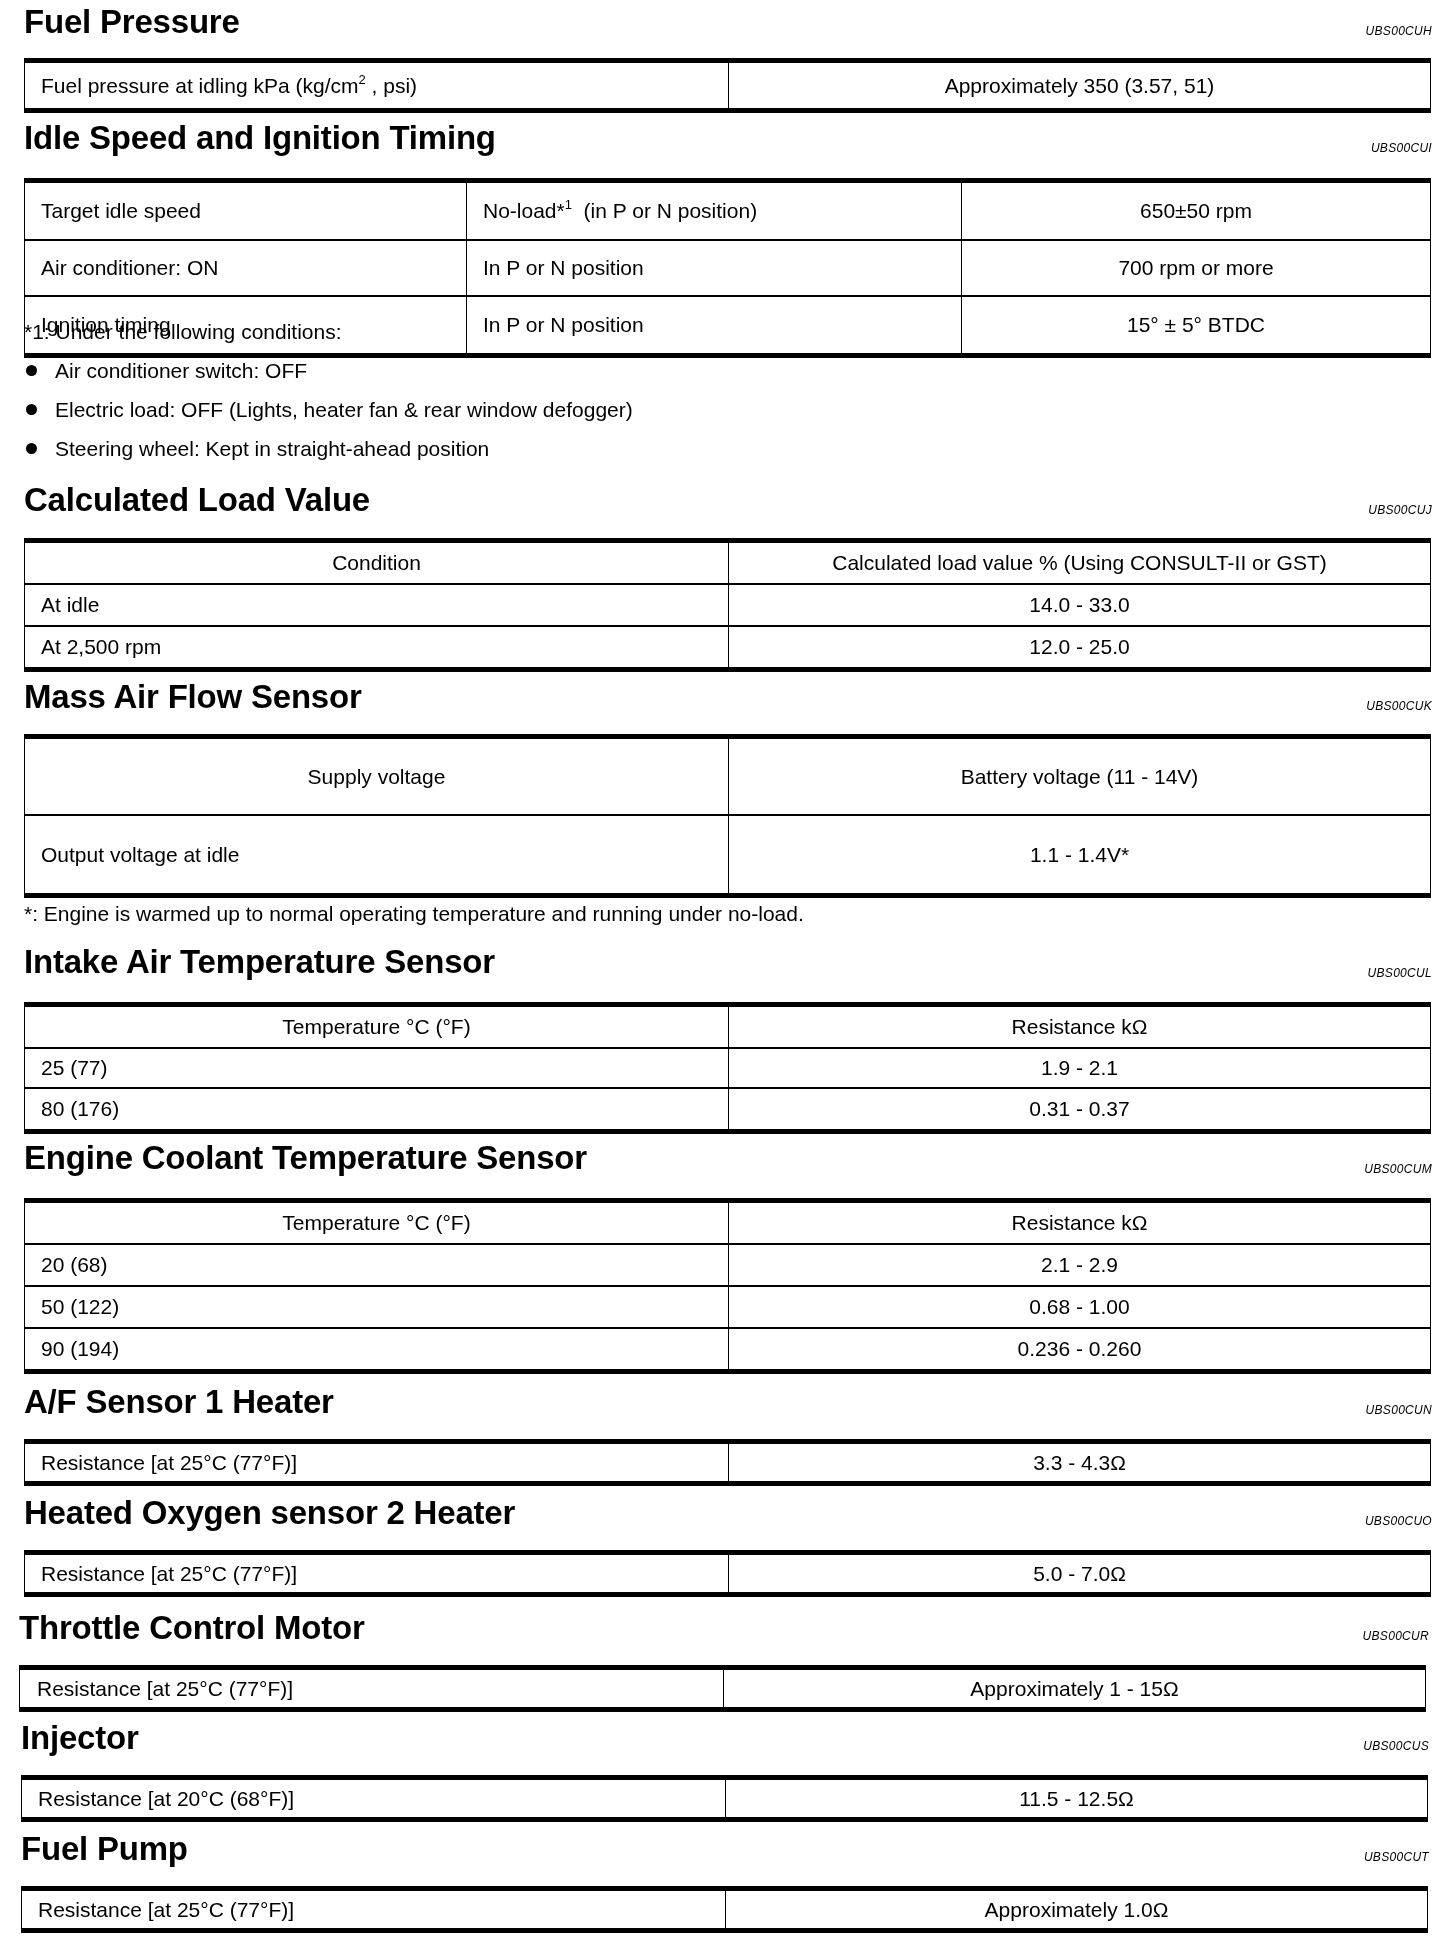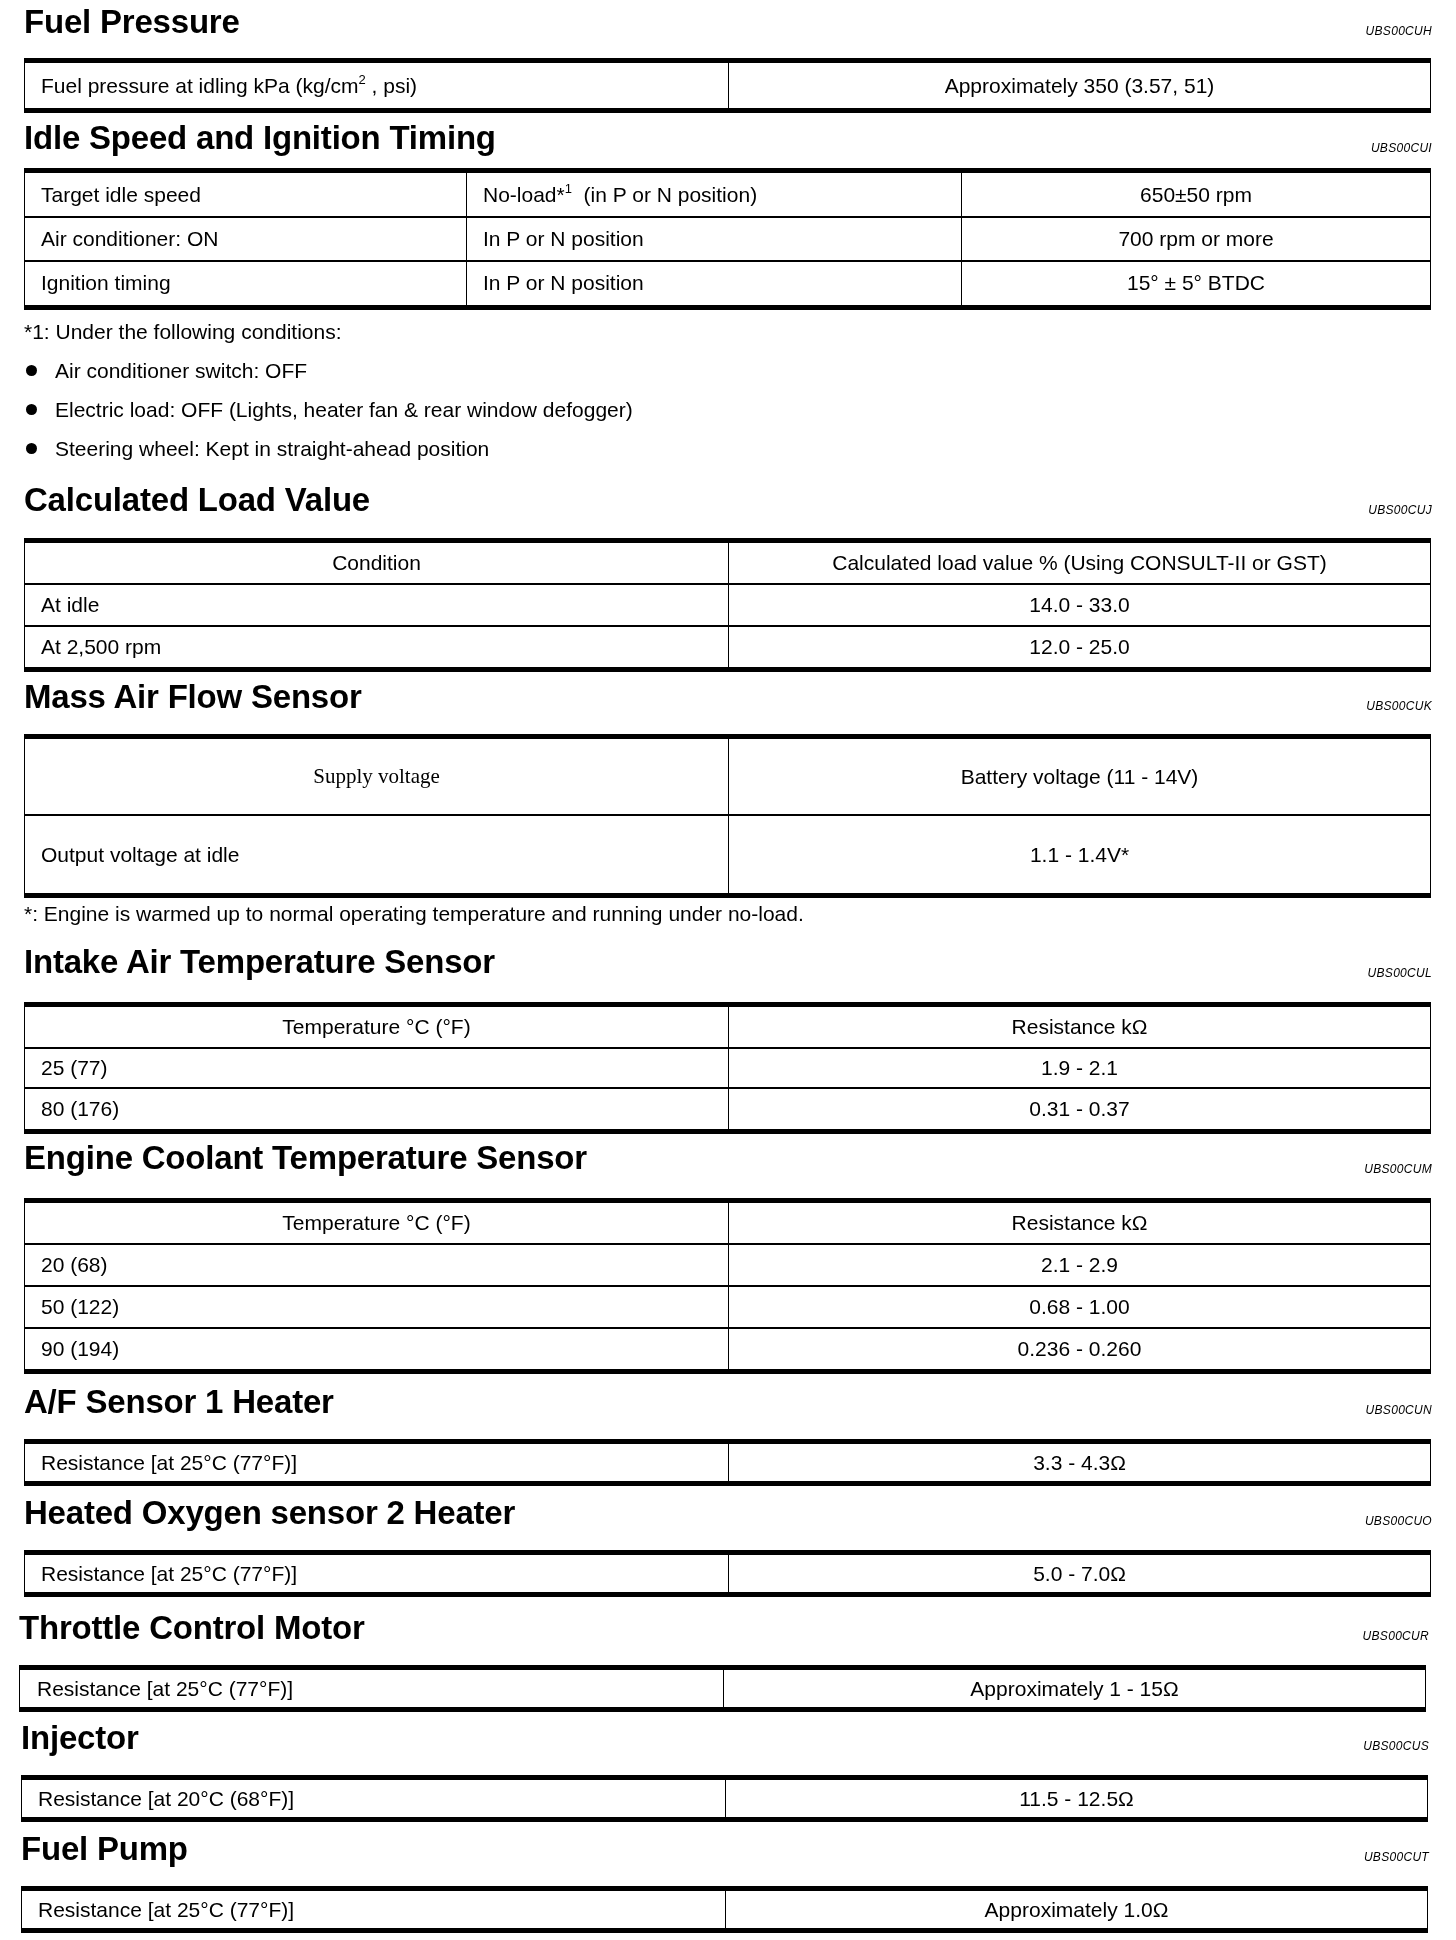--- a/index.html
+++ b/index.html
@@ -85,21 +85,21 @@
       <td class="l" style="width:704px;"><span>Fuel pressure at idling kPa (kg/cm</span><sup>2</sup><span> , psi)</span></td>
       <td class="c">Approximately 350 (3.57, 51)</td>
     </tr>
   </tbody>
     </table>
 </div>
 
 <div class="section" style="top:0;">
   <div class="sec-title" style="top:118px;">Idle Speed and Ignition Timing</div>
   <div class="sec-code" style="top:141px;">UBS00CUI</div>
-  <table class="spec" style="top:168px; height:142px;padding-left:40px;">
+  <table class="spec" style="top:178px; height:180px;padding-left:40px;">
     <tbody>
         <tr>
       <td class="l" style="width:442px;">Target idle speed</td>
       <td class="l" style="width:495px;"><span>No-load*</span><sup>1</sup><span style="white-space:pre;">  (in P or N position)</span></td>
       <td class="c">650±50 rpm</td>
     </tr>
     <tr>
       <td class="l">Air conditioner: ON</td>
       <td class="l">In P or N position</td>
       <td class="c">700 rpm or more</td>
@@ -137,21 +137,21 @@
   </tbody>
     </table>
 </div>
 
 <div class="section" style="top:0;">
   <div class="sec-title" style="top:677px;">Mass Air Flow Sensor</div>
   <div class="sec-code" style="top:699px;">UBS00CUK</div>
   <table class="spec" style="top:734px; height:164px;">
     <tbody>
         <tr style="height:42px;">
-      <td class="c" style="width:704px;font-family:Liberation Serif, serif;">Supply voltage</td>
+      <td class="c" style="width:704px;">Supply voltage</td>
       <td class="c">Battery voltage (11 - 14V)</td>
     </tr>
     <tr style="height:43px;">
       <td class="l">Output voltage at idle</td>
       <td class="c">1.1 - 1.4V*</td>
     </tr>
   </tbody>
     </table>
   <div class="note" style="top:902px;">*: Engine is warmed up to normal operating temperature and running under no-load.</div>
 </div>

